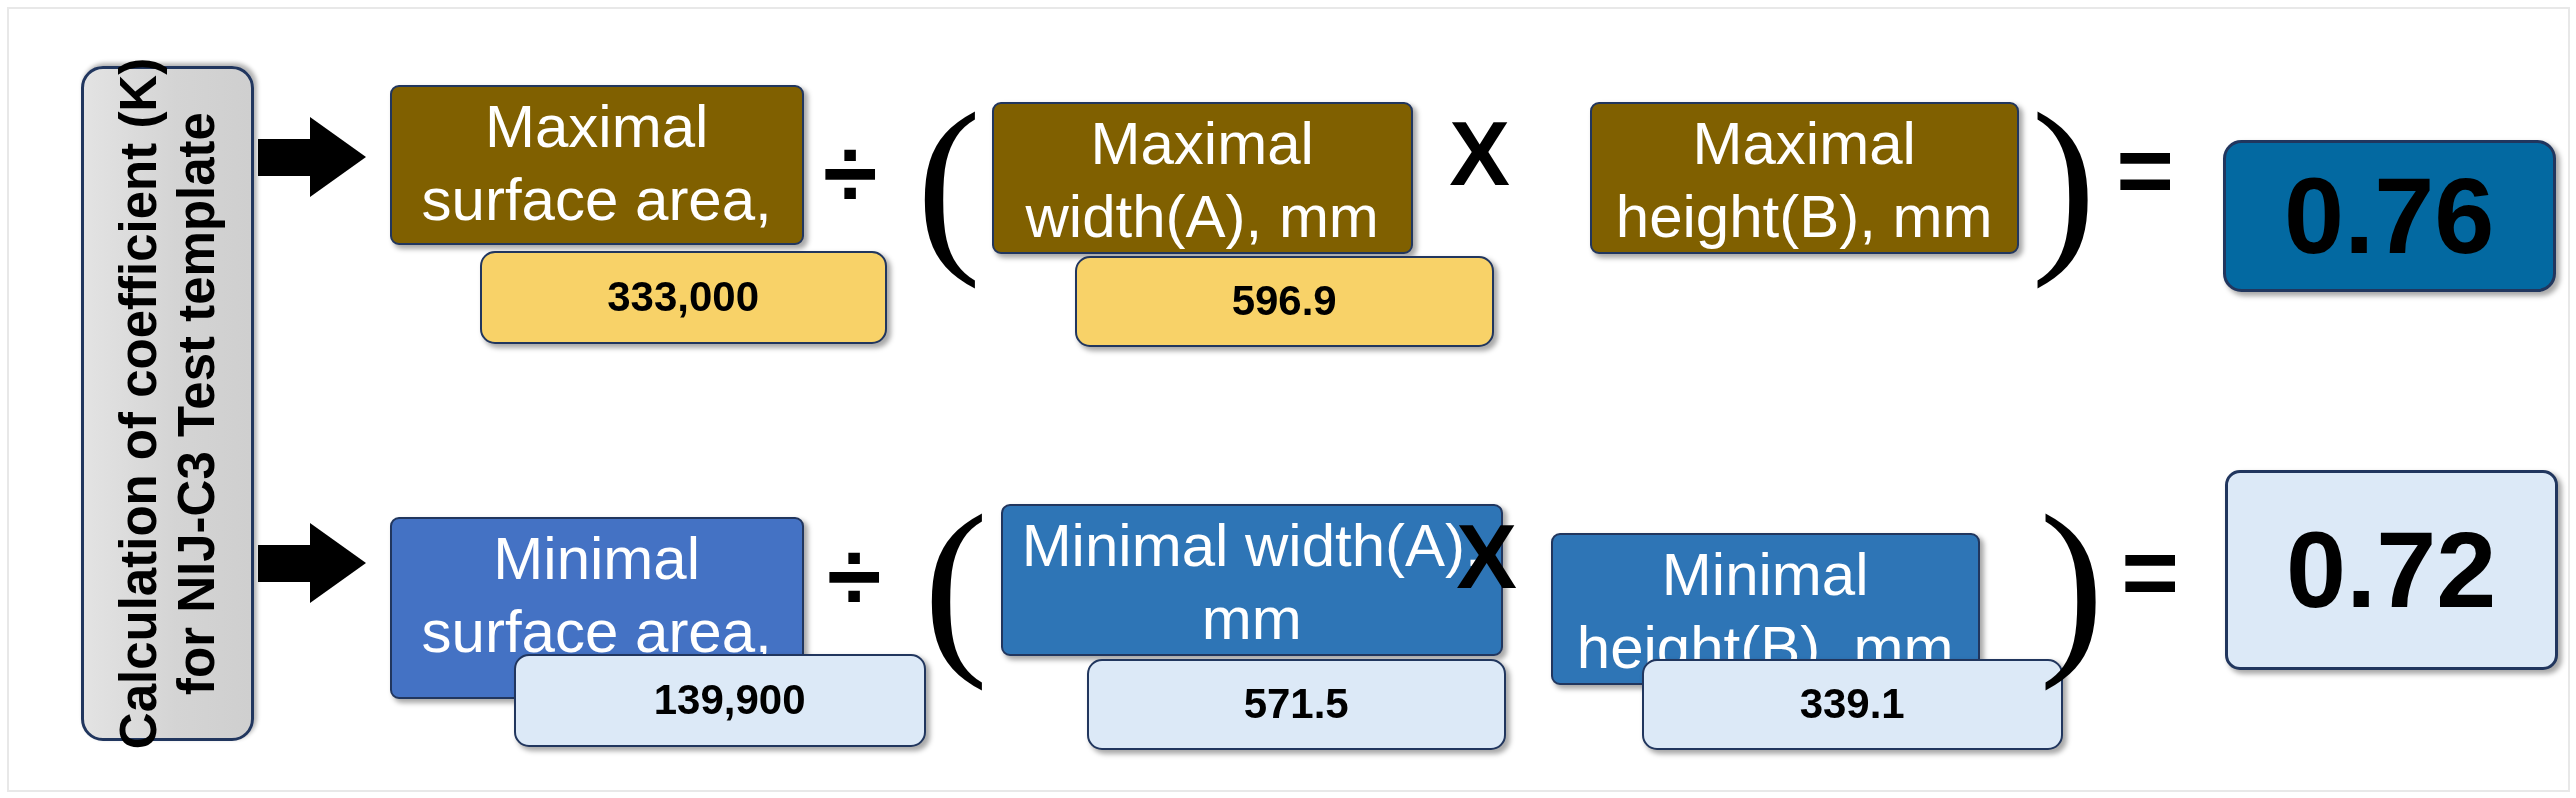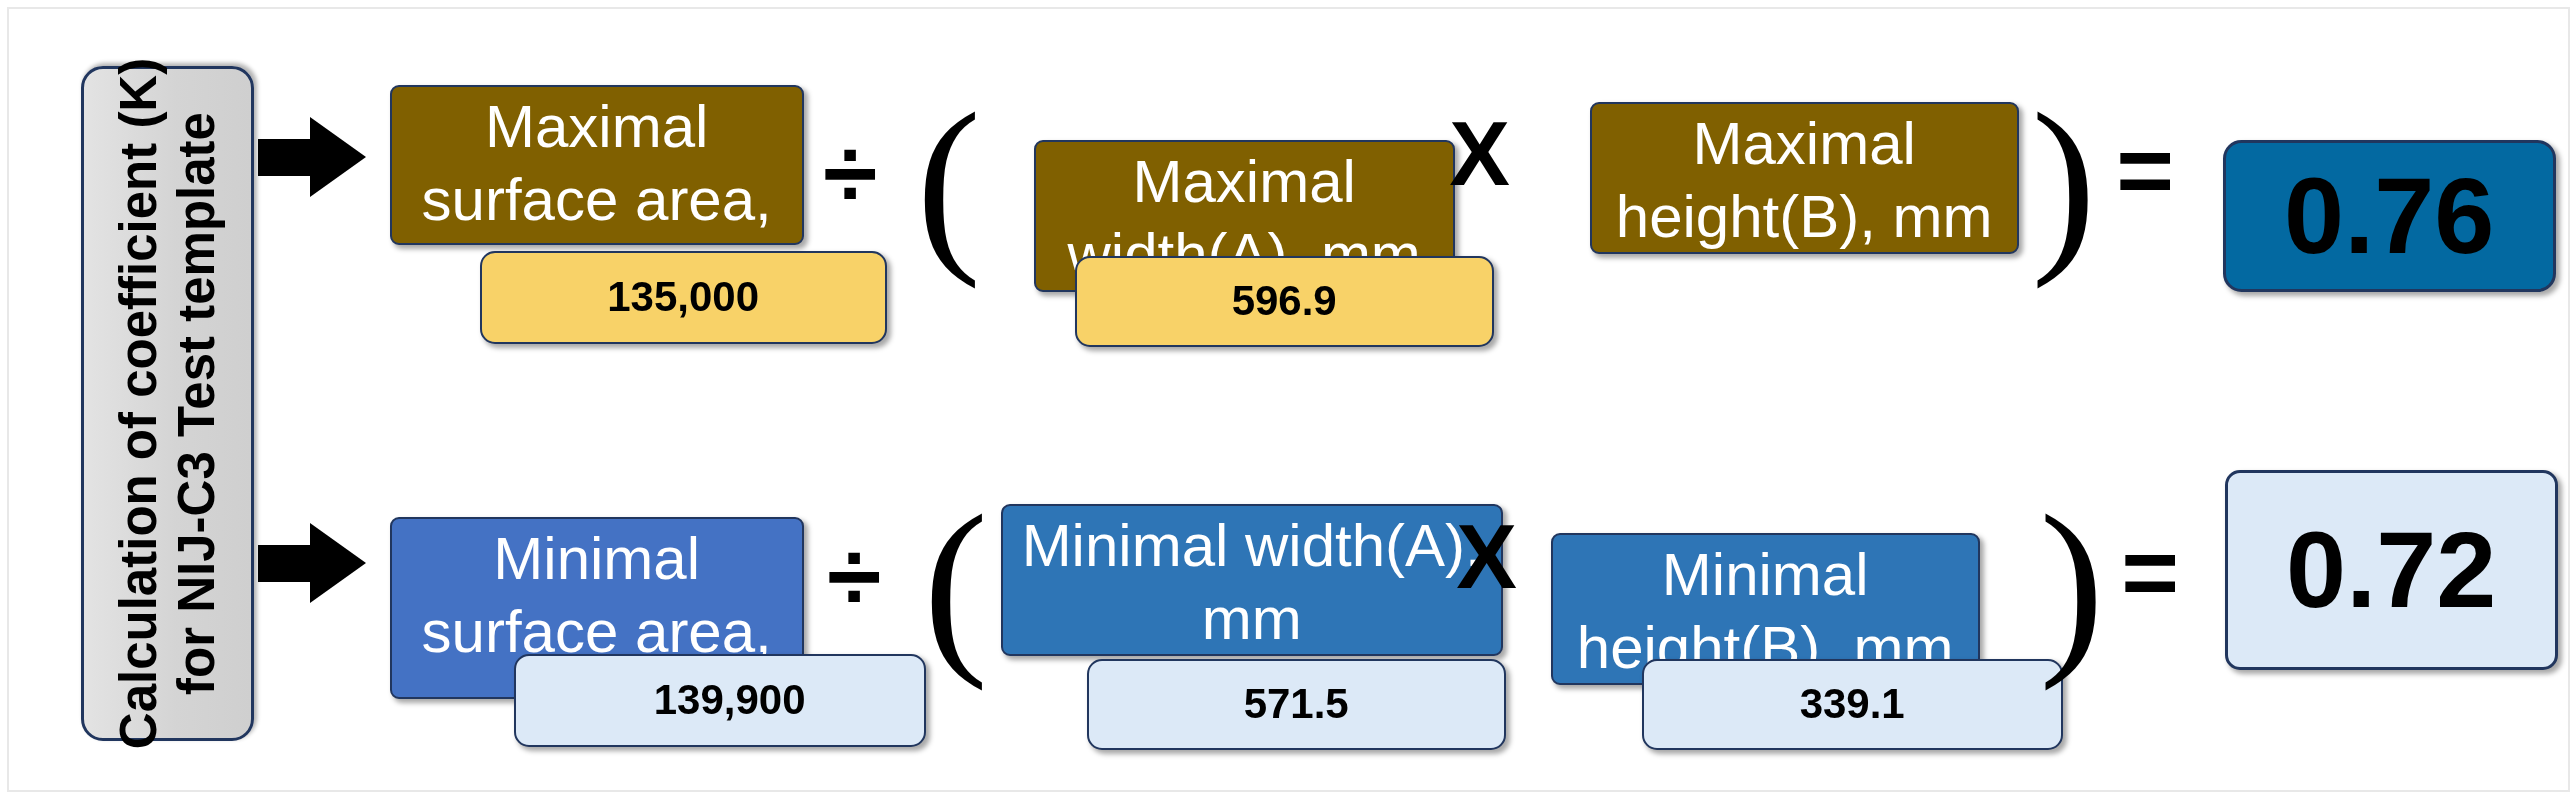--- a/index.html
+++ b/index.html
@@ -123,28 +123,28 @@
 
   <div class="arrow" style="left:249px; top:108px;">
     <div class="shaft"></div>
     <div class="head"></div>
   </div>
 
   <div class="node brown" style="left:381px; top:76px; width:414px; height:160px;">
     <span>Maximal surface area, mm2</span>
   </div>
   <div class="valbox gold" style="left:471px; top:242px; width:407px; height:93px;">
-    <span>135,000</span>
+    <span>333,000</span>
   </div>
 
   <div class="op divide" style="left:801px; top:109px; width:81px; height:111px;">÷</div>
 
   <div class="op paren" style="left:909px; top:59px; width:62px; height:227px;">(</div>
 
-  <div class="node brown" style="left:1025px; top:93px; width:421px; height:152px;margin-top:38px;">
+  <div class="node brown" style="left:983px; top:93px; width:421px; height:152px;">
     <span>Maximal width(A), mm</span>
   </div>
   <div class="valbox gold" style="left:1066px; top:247px; width:419px; height:91px;">
     <span>596.9</span>
   </div>
 
   <div class="op times" style="left:1433px; top:99px; width:76px; height:93px;">X</div>
 
   <div class="node brown" style="left:1537px; top:93px; width:429px; height:152px;margin-left:44px;">
     <span>Maximal height(B), mm</span>

